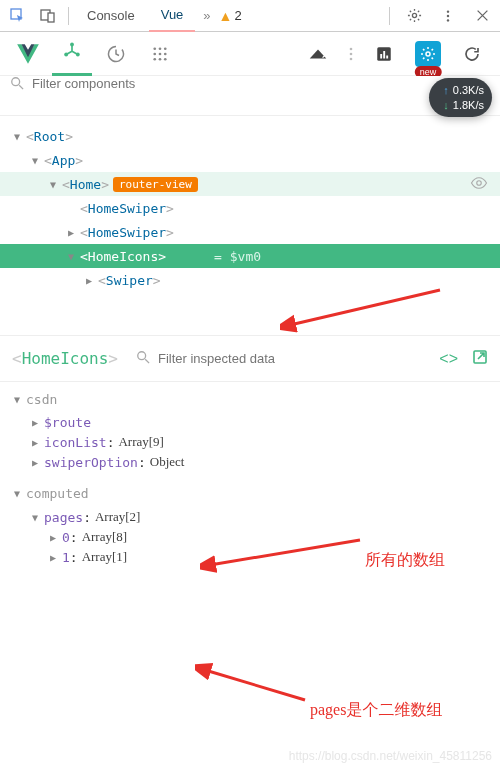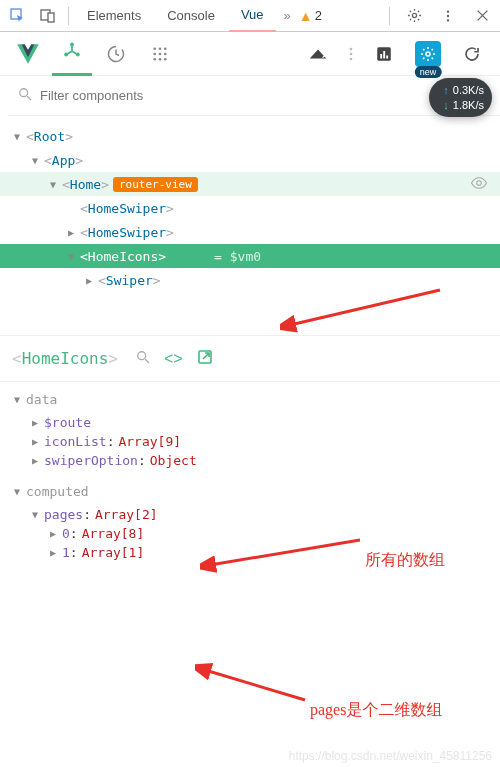--- a/index.html
+++ b/index.html
@@ -16,25 +16,25 @@
 .tabs-bar .warn-tri { color: #f0a020; font-size: 14px; }
 .tabs-bar .right-icons { margin-left: auto; display: flex; align-items: center; gap: 6px; }
 
 
 .vue-toolbar { display: flex; align-items: center; height: 44px; border-bottom: 1px solid #eee; padding: 0 8px; gap: 4px; }
 .vue-toolbar .vue-logo { width: 26px; height: 26px; }
 .vue-toolbar .tool-btn { width: 40px; height: 44px; display: flex; flex-direction: column; align-items: center; justify-content: center; color: #888; cursor: pointer; position: relative; }
 .vue-toolbar .tool-btn.active { color: #42b883; border-bottom: 3px solid #42b883; }
 .vue-toolbar .tool-btn.settings { color: #fff; }
 .vue-toolbar .settings-box { background: #11a3d6; border-radius: 4px; width: 26px; height: 26px; display: flex; align-items: center; justify-content: center; }
-.vue-toolbar .new-badge { position: absolute; bottom: -2px; left: 50%; transform: translateX(-50%); background: #0c4a6e; border-radius: 8px; color: #fff; font-size: 9px; padding: 1px 5px; }
+.vue-toolbar .new-badge { position: absolute; bottom: -2px; left: 50%; transform: translateX(-50%); background: #b91c1c; border-radius: 8px; color: #fff; font-size: 9px; padding: 1px 5px; }
 .vue-toolbar .spacer { flex: 1; }
 
 
-.filter-row { display: flex; align-items: center; height: 40px; padding: 0 10px; border-bottom: 1px solid #eee; position: relative; margin-left: 8px; }
+.filter-row { display: flex; align-items: flex-start; height: 40px; padding: 0 10px; border-bottom: 1px solid #eee; position: relative; }
 .filter-row .search-icon { color: #aaa; margin-right: 8px; }
 .filter-row input { border: none; outline: none; font-size: 13px; color: #888; flex: 1; }
 
 
 .perf-overlay { position: absolute; right: 8px; top: 78px; display: flex; align-items: center; gap: 8px; background: #3a3f44; border-radius: 28px; padding: 6px 8px 6px 14px; color: #fff; font-size: 11px; box-shadow: 0 2px 8px rgba(0,0,0,0.3); z-index: 10; }
 .perf-overlay .stats { display: flex; flex-direction: column; gap: 3px; }
 .perf-overlay .stat-row { display: flex; align-items: center; gap: 4px; }
 .perf-overlay .arrow-up { color: #4fa3e0; }
 .perf-overlay .arrow-dn { color: #52c28a; }
 .perf-overlay .ring { width: 54px; height: 54px; border-radius: 50%; background: conic-gradient(#f5a623 0deg 10deg, #7cb342 10deg 45deg, #26c6da 45deg 260deg, #3a3f44 260deg 360deg); display: flex; align-items: center; justify-content: center; position: relative; }
@@ -68,21 +68,21 @@
 
 
 .data-panel { padding: 10px 14px; font-family: Menlo, Consolas, monospace; font-size: 13px; }
 .data-section { margin-bottom: 14px; }
 .data-section-header { display: flex; align-items: center; gap: 6px; color: #999; margin-bottom: 6px; cursor: pointer; }
 .data-section-header .toggle { font-size: 10px; color: #888; }
 .data-item { display: flex; align-items: center; padding: 2px 0 2px 18px; cursor: pointer; }
 .data-item .toggle { width: 12px; font-size: 10px; color: #888; }
 .data-item .key { color: #7b5ab6; }
 .data-item .colon { color: #333; margin: 0 4px 0 0; }
-.data-item .value { color: #b91c1c; }
+.data-item .value { color: #404040; font-family: Liberation Serif, serif; }
 .data-item.sub { padding-left: 36px; }
 
 
 .annotation { position: absolute; color: #e8302a; font-size: 16px; font-family: 'Microsoft YaHei', sans-serif; pointer-events: none; }
 .arrow-svg { position: absolute; pointer-events: none; }
 .watermark { position: absolute; bottom: 4px; right: 8px; color: #e6e6e6; font-size: 12px; }
 </style>
 </head>
 <body>
 
@@ -93,21 +93,20 @@
         <path d="M7 7 L13 10 L10 11 L9 14 Z" fill="#5a8de0"></path>
       </svg>
   </div>
   <div class="icon-btn">
     <svg width="16" height="16" viewBox="0 0 16 16">
         <rect x="1" y="2" width="9" height="10" fill="none" stroke="#666" stroke-width="1.3"></rect>
         <rect x="8" y="5" width="6" height="9" fill="#fff" stroke="#666" stroke-width="1.3"></rect>
       </svg>
   </div>
   <div class="divider"></div>
-  <div class="tab">Elements</div>
   <div class="tab">Console</div>
   <div class="tab active">Vue</div>
   <div class="chevrons">»</div>
   <div class="warn">
     <span class="warn-tri">▲</span>
     <span>2</span>
   </div>
   <div class="right-icons">
     <div class="divider"></div>
     <div class="icon-btn">
@@ -283,35 +282,36 @@
 <div class="inspector-header">
   <span class="breadcrumb">
     <span class="bracket">&lt;</span><span class="name">HomeIcons</span><span class="bracket">&gt;</span>
   </span>
   <span class="search-icon">
     <svg width="14" height="14" viewBox="0 0 16 16">
         <circle cx="6.5" cy="6.5" r="4.5" fill="none" stroke="#aaa" stroke-width="1.5"></circle>
         <path d="M10.5 10.5L15 15" stroke="#aaa" stroke-width="1.5"></path>
       </svg>
   </span>
+  <input type="text" placeholder="Filter inspected data" style="">
   <span class="action-icon">&lt;&gt;</span>
   <span class="action-icon">
     <svg width="16" height="16" viewBox="0 0 16 16">
         <rect x="2" y="2" width="12" height="12" fill="none" stroke="#42b883" stroke-width="1.6" rx="1"></rect>
         <path d="M6 10L12 4M8 4h4v4" fill="none" stroke="#42b883" stroke-width="1.6"></path>
       </svg>
   </span>
 </div>
 
 <div class="data-panel">
 
   <div class="data-section">
     <div class="data-section-header">
       <span class="toggle">▼</span>
-      <span>data</span>
+      <span>csdn</span>
     </div>
     <div class="data-item">
       <span class="toggle">▶</span>
       <span class="key">$route</span>
     </div>
     <div class="data-item">
       <span class="toggle">▶</span>
       <span class="key">iconList</span>
         <span class="colon">:</span>
       <span class="value">Array[9]</span>

